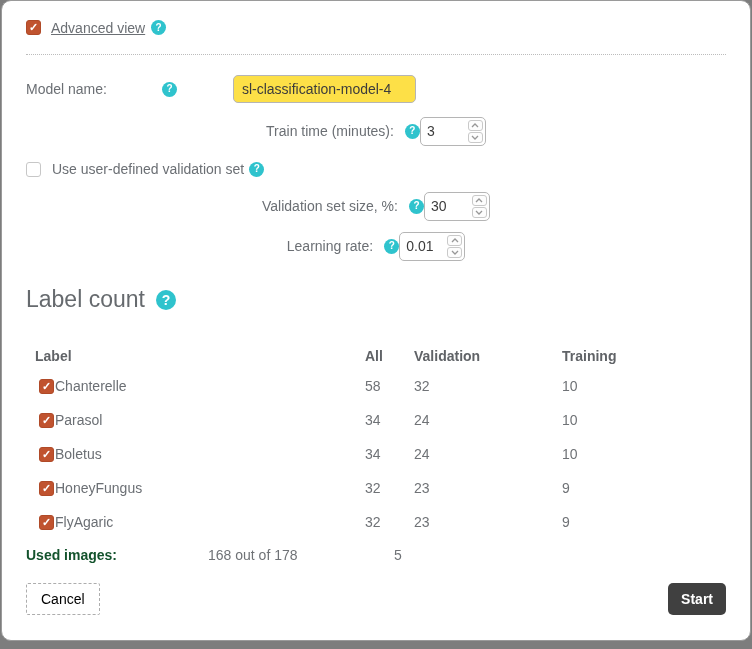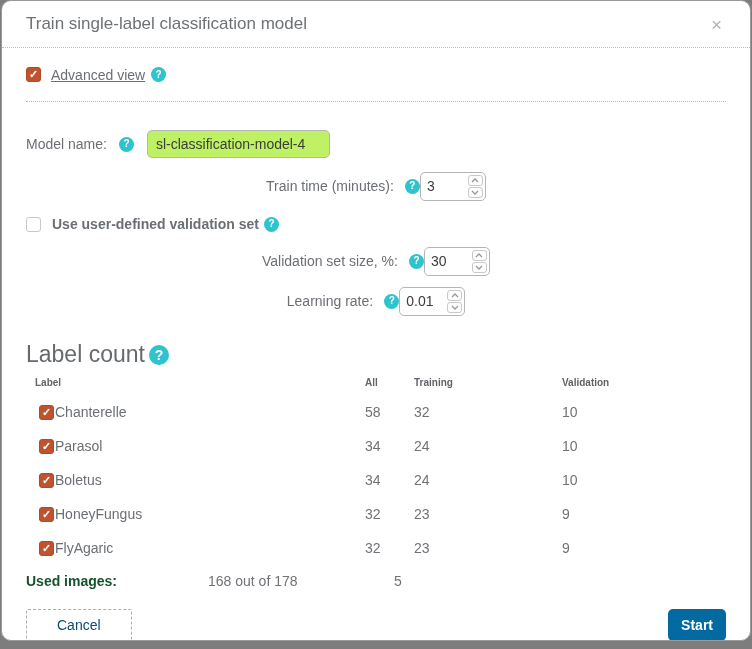--- a/index.html
+++ b/index.html
@@ -33,72 +33,68 @@
   
   .help { width:15px; height:15px; border-radius:50%; background:#2fc3cd; color:#fff;
           font-size:10px; font-weight:bold; display:inline-flex; align-items:center;
           justify-content:center; line-height:1; cursor:pointer; flex:0 0 15px; }
   .help.big { width:20px; height:20px; font-size:14px; flex:0 0 20px; }
   .lbl { font-size:14px; color:#6b6f74; }
   .adv .lbl { margin:0 6px 0 10px;text-decoration:underline; }
   
   .form { padding:0 24px; }
   .row { display:flex; align-items:center; }
-  .row-name { margin-top:28px; height:28px; }
+  .row-name { margin-top:20px; height:28px;gap:43px; }
   .row-name .help { margin-left:12px; }
   .txtin { margin-left:13px; width:183px; height:28px; border:1px solid #b5b5b5;
            border-radius:5px; padding:0 8px; font-size:14px; color:#3c3c3c;
-           font-family:"Liberation Sans", sans-serif; background:#bef264; outline:none; }
+           font-family:"Liberation Sans", sans-serif; background:#fde047; outline:none; }
   .row-spread { justify-content:center; height:28px; }
   .mt14 { margin-top:14px; } .mt12 { margin-top:12px; }
   .left-grp { display:flex; align-items:center; }
   .left-grp .help { margin-left:11px; }
   .row-check { margin-top:15px; height:18px; }
-  .row-check .lbl { margin:0 5px 0 11px;font-weight:bold; }
+  .row-check .lbl { margin:0 5px 0 11px; }
   
   .numbox { width:66px; height:29px; border:1px solid #b5b5b5; border-radius:5px;
             display:flex; align-items:center; background:#fff; padding:1px 2px 1px 0; }
   .numbox input { flex:1; min-width:0; border:none; outline:none; font-size:14px;
                   color:#3c3c3c; padding-left:6px; font-family:"Liberation Sans", sans-serif; }
   .spin { display:flex; flex-direction:column; gap:1px; }
   .spin-btn { width:15px; height:11px; border:1px solid #c9c9c9; border-radius:3px;
               background:#fdfdfd; display:flex; align-items:center; justify-content:center;
               cursor:pointer; }
   
-  .section-h { margin-top:26px; display:flex; align-items:center; gap:4px;
+  .section-h { margin-top:26px; display:flex; align-items:center; gap:11px;
                font-size:23px; color:#666a6e; }
-  .tbl-head { margin-top:1px; display:grid; grid-template-columns:339px 49px 148px 1fr;
-              height:26px; align-items:center; font-size:10px; font-weight:bold; color:#606367; }
+  .tbl-head { margin-top:30px; display:grid; grid-template-columns:339px 49px 148px 1fr;
+              height:26px; align-items:center; font-size:14px; font-weight:bold; color:#606367; }
   .tbl-head .c1 { padding-left:9px; }
   .tbl-row { display:grid; grid-template-columns:339px 49px 148px 1fr; height:34px;
              align-items:center; font-size:14px; color:#6f7276; }
   .tbl-row .c1 { display:flex; align-items:center; padding-left:13px; }
   .tbl-row .c1 .lbl { margin-left:1px; }
   .summary { margin-top:8px; display:grid; grid-template-columns:182px 186px 183px 1fr;
              align-items:center; font-size:14px; color:#6f7276; }
   .summary .b { font-weight:bold; color:#14532d; }
   
   .footer { margin-top:20px; padding:0 24px; display:flex; align-items:center;
             justify-content:space-between; }
-  .btn-cancel { height:32px; padding:0 30px; background:#fff; border:1px dashed #adadad;
-                border-radius:2px; font-size:14px; color:#0c4a6e; cursor:pointer;
+  .btn-cancel { height:32px; padding:0 14px; background:#fff; border:1px dashed #adadad;
+                border-radius:2px; font-size:14px; color:#000000; cursor:pointer;
                 font-family:"Liberation Sans", sans-serif; }
-  .btn-start { height:32px; padding:0 13px; background:#0369a1; border:none;
+  .btn-start { height:32px; padding:0 13px; background:#404040; border:none;
                border-radius:5px; font-size:14px; font-weight:bold; color:#fff;
                cursor:pointer; font-family:"Liberation Sans", sans-serif; }
 </style>
 </head>
 <body>
 
 <div class="modal">
 
-  <div class="hdr">
-    <div class="hdr-title">Train single-label classification model</div>
-    <div class="close">×</div>
-  </div>
 
   <div class="adv">
     <span class="cb checked">
         <span class="tick">✓</span>
       </span>
     <span class="lbl">Advanced view</span>
     <span class="help">?</span>
   </div>
 
   <div class="form">
@@ -182,22 +178,22 @@
     </div>
 
     <div class="section-h">
       <span>Label count</span>
       <span class="help big">?</span>
     </div>
 
     <div class="tbl-head">
       <span class="c1">Label</span>
       <span>All</span>
+      <span>Validation</span>
       <span>Training</span>
-      <span>Validation</span>
     </div>
 
     <div class="tbl-row">
       <span class="c1">
         <span class="cb checked">
             <span class="tick">✓</span>
           </span>
         <span class="lbl">Chanterelle</span>
       </span>
       <span>58</span>

